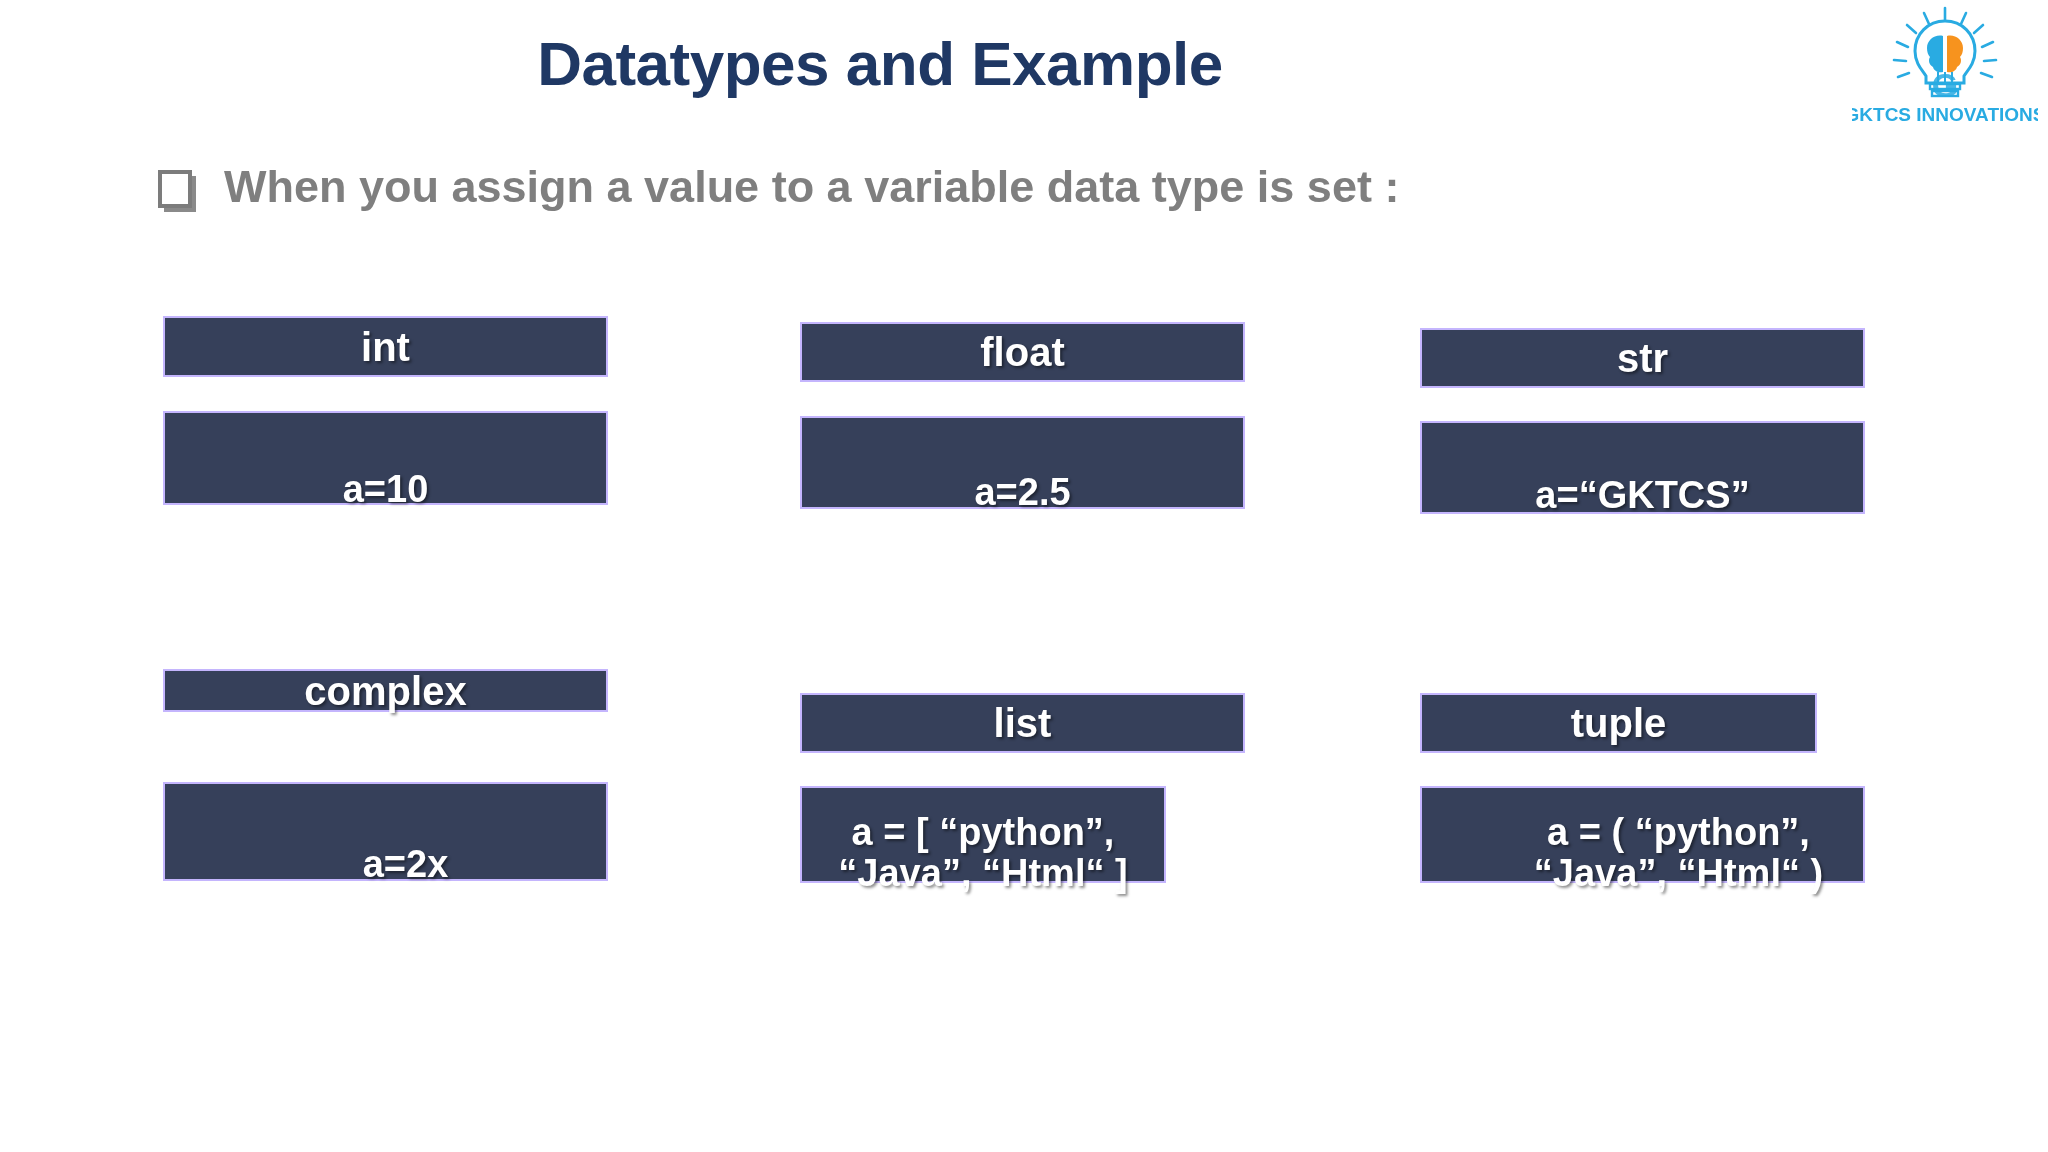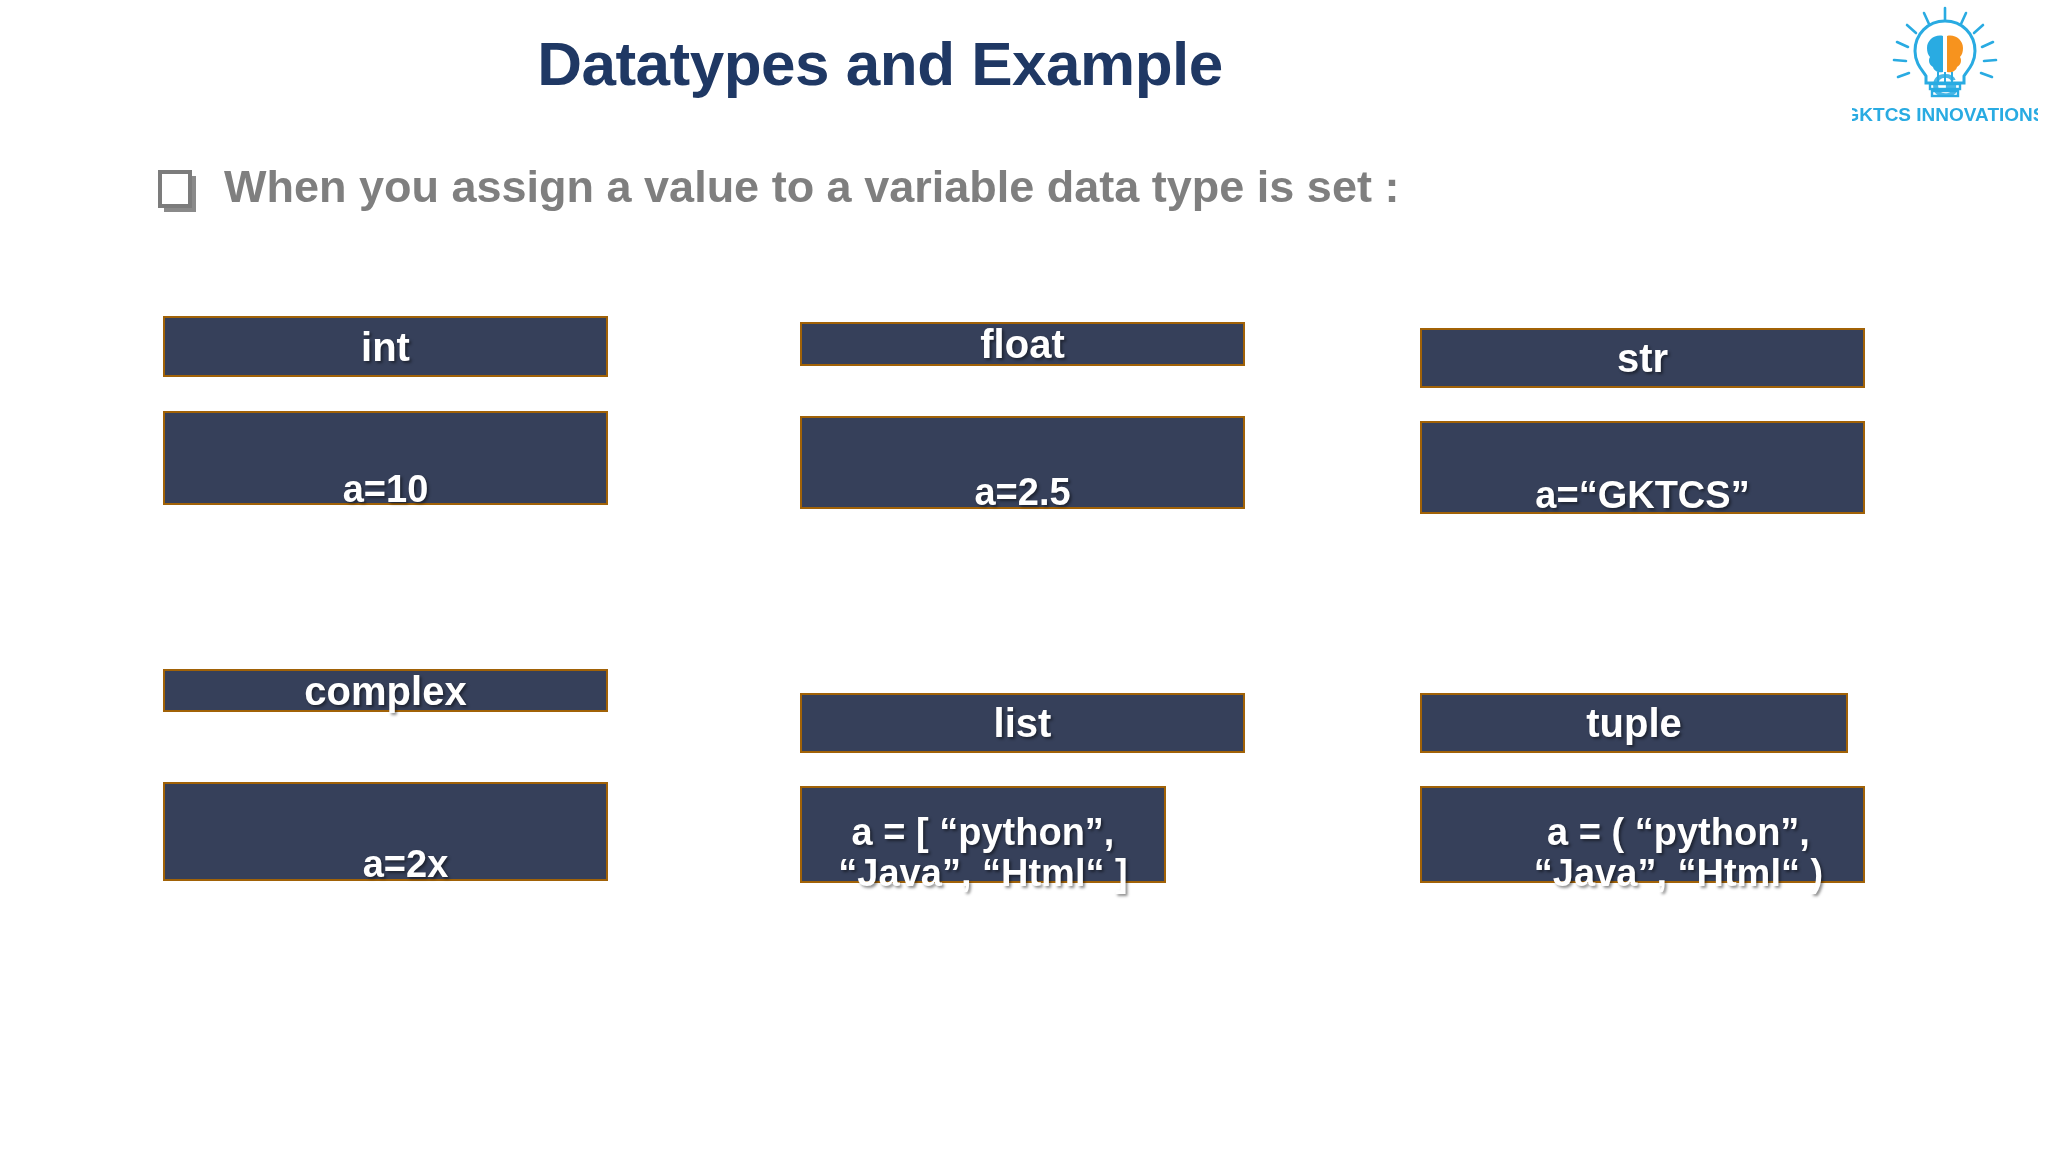--- a/index.html
+++ b/index.html
@@ -63,21 +63,21 @@
     font-weight: bold;
     color: #7f7f7f;
     line-height: 1.1;
     white-space: nowrap;
   }
 
   
   .box {
     position: absolute;
     background: #36405a;
-    border: 2px solid #a16207;
+    border: 2px solid #c4b5fd;
     box-sizing: border-box;
     color: #ffffff;
     font-weight: bold;
     text-align: center;
     overflow: visible;
   }
   .box .box-text {
     display: block;
     width: 100%;
     text-shadow: 2px 2px 3px rgba(0,0,0,0.45);
@@ -109,34 +109,34 @@
   
   #box-int-label   { left: 163px; top: 316px;  width: 445px; height: 61px; }
   #box-int-value   { left: 163px; top: 411px;  width: 445px; height: 94px; }
   #box-int-value .box-text { top: 56px; }
 
   #box-complex-label { left: 163px; top: 669px; width: 445px; height: 43px; }
   #box-complex-value { left: 163px; top: 782px; width: 445px; height: 99px; }
   #box-complex-value .box-text { top: 60px; padding-left: 20px; }
 
   
-  #box-float-label { left: 800px; top: 322px; width: 445px; height: 44px; }
+  #box-float-label { left: 800px; top: 322px; width: 445px; height: 60px; }
   #box-float-value { left: 800px; top: 416px; width: 445px; height: 93px; }
   #box-float-value .box-text { top: 54px; }
 
   #box-list-label  { left: 800px; top: 693px; width: 445px; height: 60px; }
   #box-list-value  { left: 800px; top: 786px; width: 366px; height: 97px; }
   #box-list-value .box-text { top: 24px; }
 
   
   #box-str-label   { left: 1420px; top: 328px; width: 445px; height: 60px; }
   #box-str-value   { left: 1420px; top: 421px; width: 445px; height: 93px; }
   #box-str-value .box-text { top: 52px; }
 
-  #box-tuple-label { left: 1420px; top: 693px; width: 428px; height: 60px; }
+  #box-tuple-label { left: 1420px; top: 693px; width: 397px; height: 60px; }
   #box-tuple-value { left: 1420px; top: 786px; width: 445px; height: 97px; }
   #box-tuple-value .box-text { top: 24px; margin-left: 36px; }
 </style>
 </head>
 <body>
 
 <div class="slide-title">Datatypes and Example</div>
 
 <div class="logo">
   <svg width="186" height="122" viewBox="0 0 186 122" xmlns="http://www.w3.org/2000/svg">

